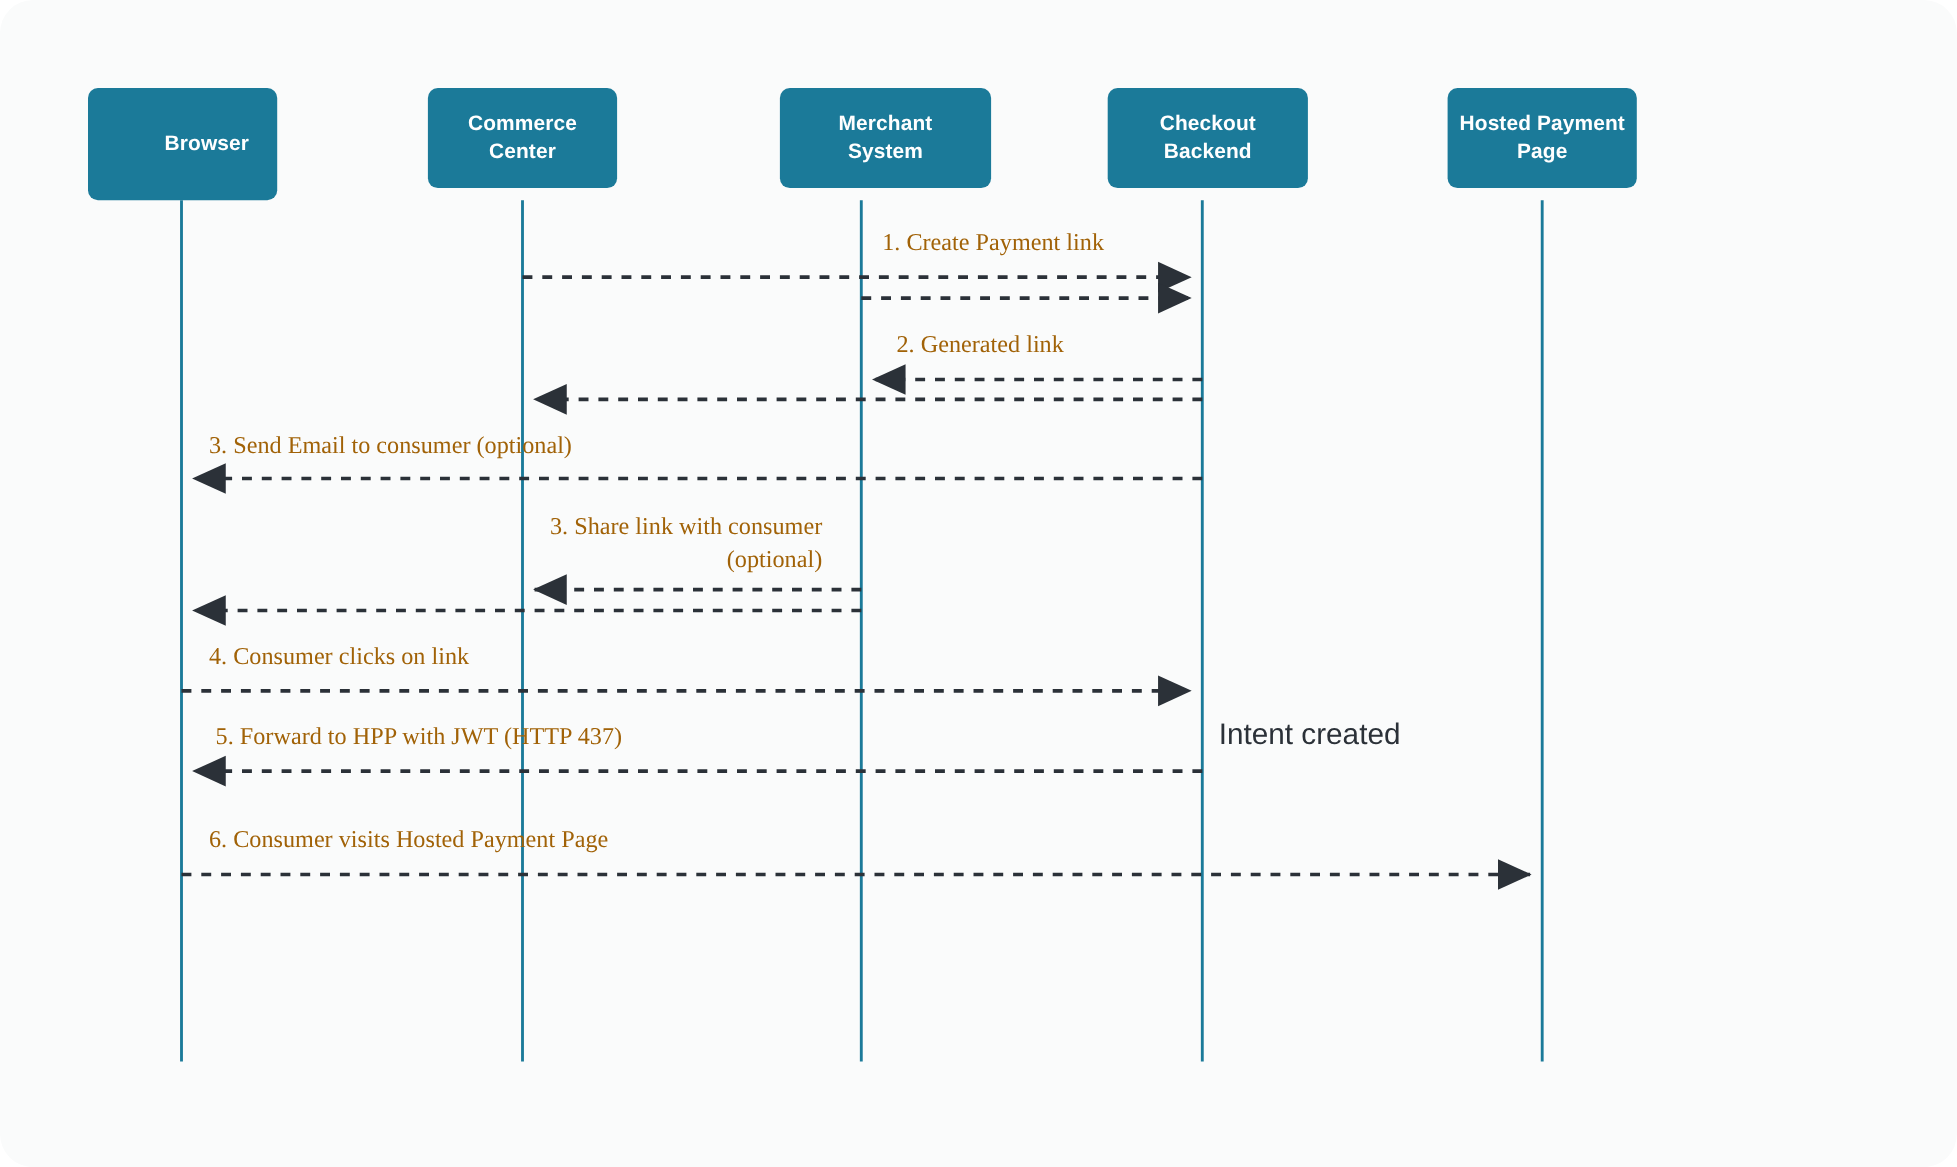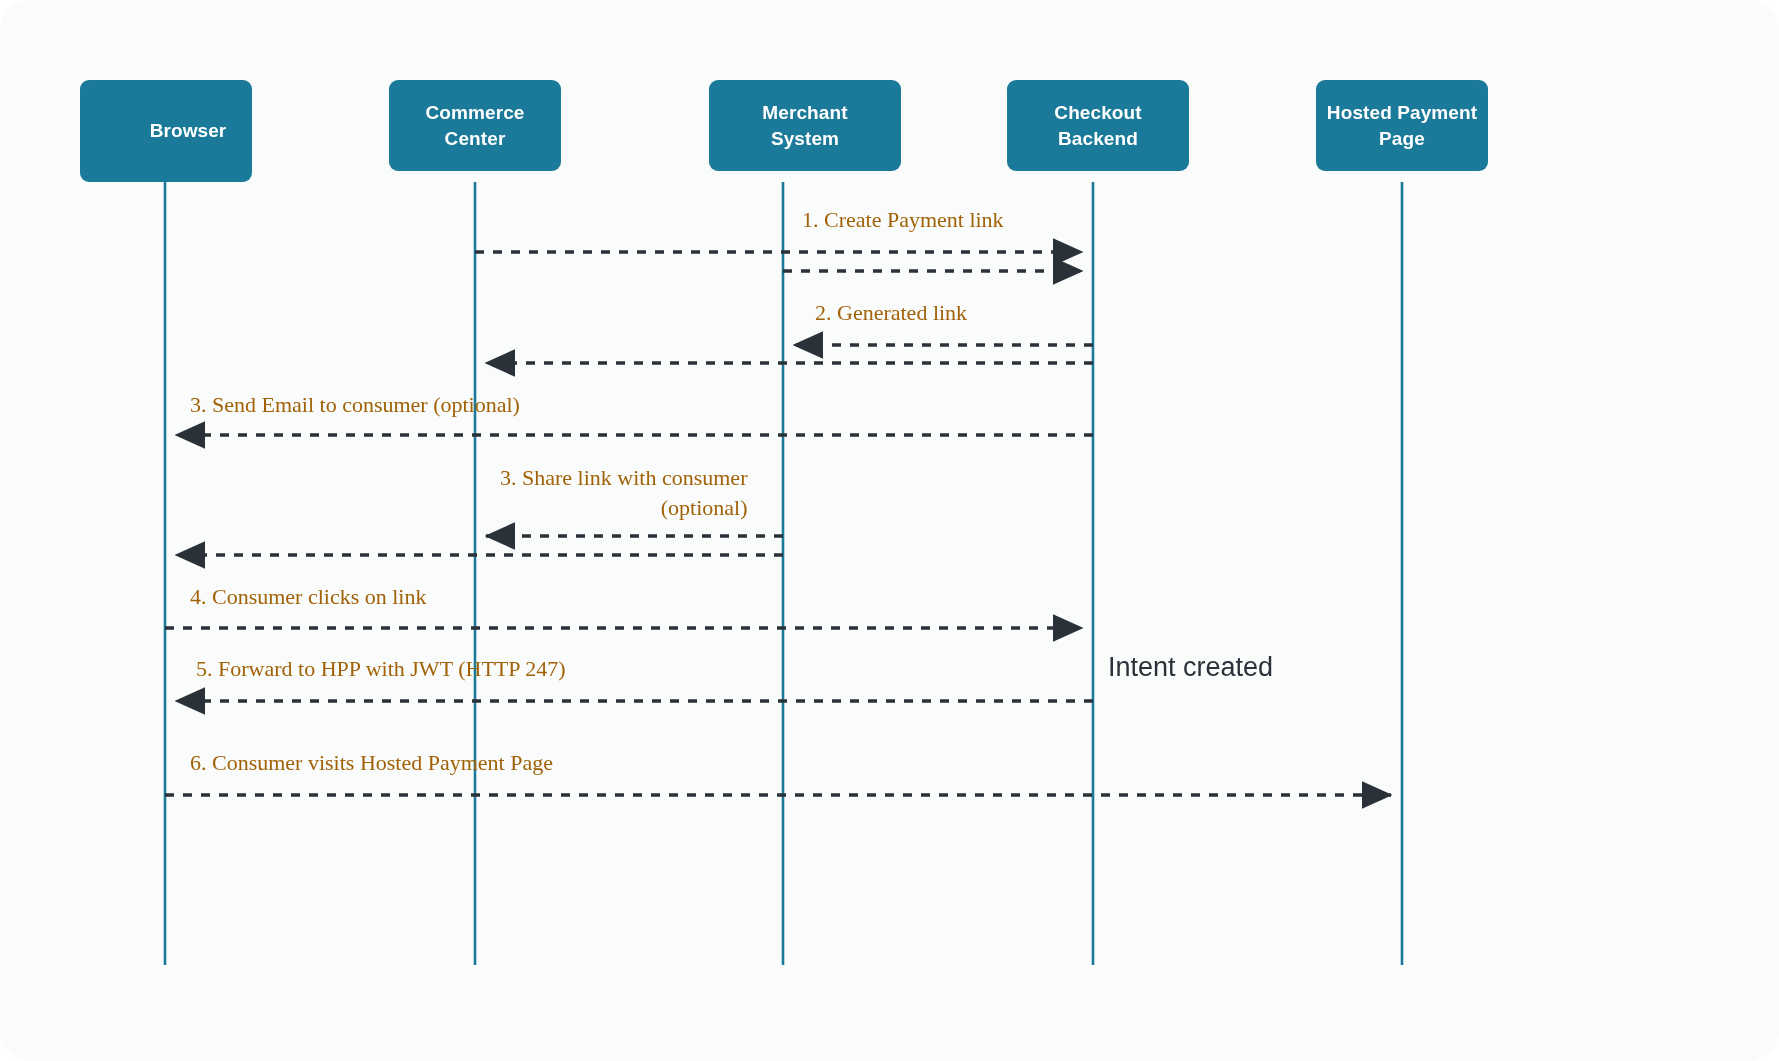--- a/index.html
+++ b/index.html
@@ -116,20 +116,20 @@
 Page</div>
       </div>
     </div>
   <div id="labels-layer">
       <div class="msg-label" style="left: 802px; top: 205px;">1. Create Payment link</div>
       <div class="msg-label" style="left: 815px; top: 298px;">2. Generated link</div>
       <div class="msg-label" style="left: 190px; top: 390px;">3. Send Email to consumer (optional)</div>
       <div class="msg-label" style="left: 500px; top: 463px; text-align: right;">3. Share link with consumer
     (optional)</div>
       <div class="msg-label" style="left: 190px; top: 582px;">4. Consumer clicks on link</div>
-      <div class="msg-label" style="left: 196px; top: 654px;">5. Forward to HPP with JWT (HTTP 247)</div>
+      <div class="msg-label" style="left: 196px; top: 654px;">5. Forward to HPP with JWT (HTTP 437)</div>
       <div class="msg-label" style="left: 190px; top: 748px;">6. Consumer visits Hosted Payment Page</div>
     </div>
   <div id="notes-layer">
       <div class="note-label" style="left: 1108px; top: 652px;">Intent created</div>
     </div>
 
 </div>
 
 </body></html>

